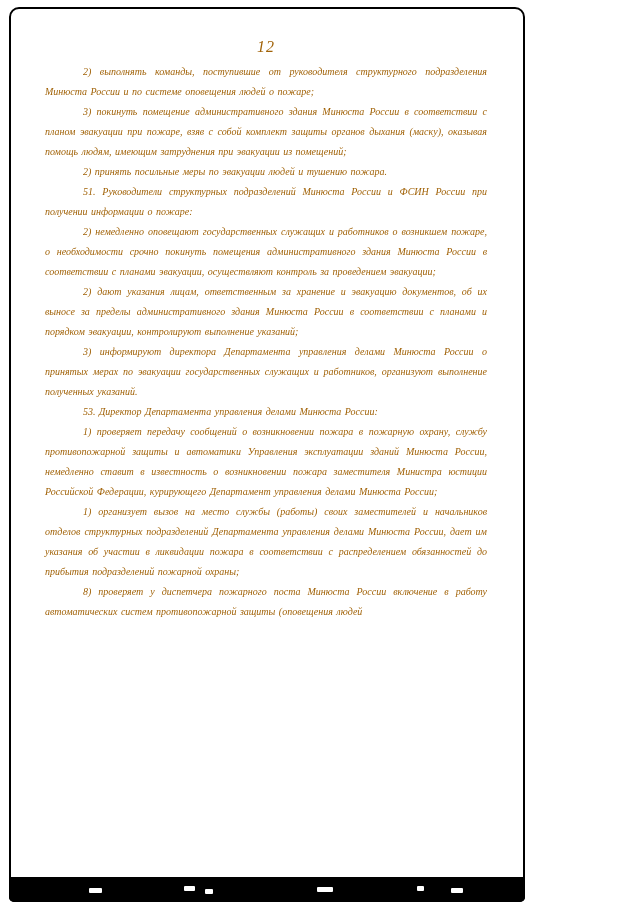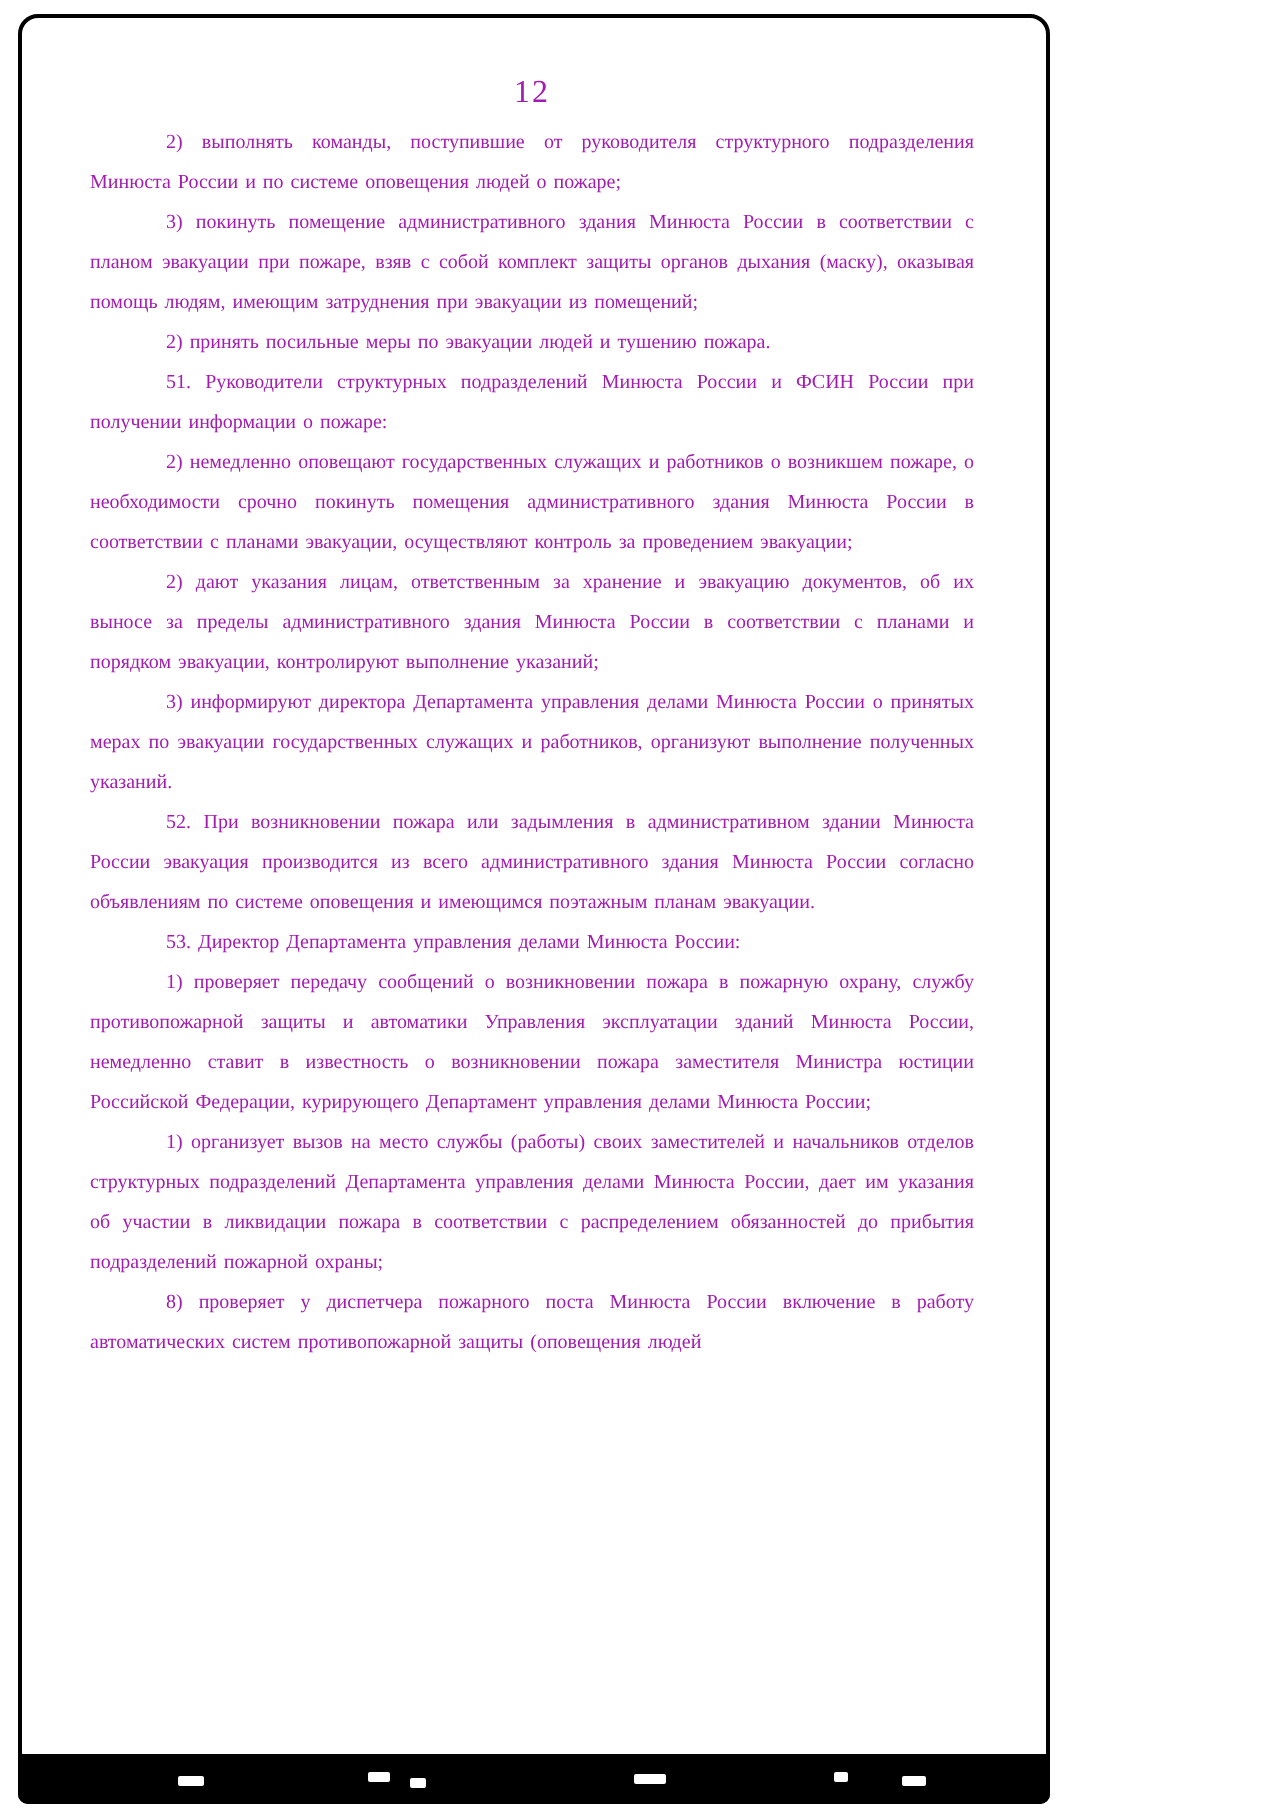--- a/index.html
+++ b/index.html
@@ -6,23 +6,24 @@
     margin: 0;
     padding: 0;
     background: #ffffff;
   }
   .page {
     position: relative;
     width: 532px;
     height: 905px;
     background: #ffffff;
     font-family: "Liberation Serif", "DejaVu Serif", serif;
-    color: #a21caf;
+    color: #a16207;
     overflow: hidden;
     box-sizing: border-box;
+    font-style: italic;
   }
   
   .frame {
     position: absolute;
     top: 7px;
     left: 9px;
     right: 7px;
     bottom: 3px;
     border: 2px solid #000;
     border-radius: 10px 10px 5px 5px;
@@ -78,21 +79,20 @@
   <div class="page-number">12</div>
 
   <div class="content">
     <p>2) выполнять команды, поступившие от руководителя структурного подразделения Минюста России и по системе оповещения людей о пожаре;</p>
     <p>3) покинуть помещение административного здания Минюста России в соответствии с планом эвакуации при пожаре, взяв с собой комплект защиты органов дыхания (маску), оказывая помощь людям, имеющим затруднения при эвакуации из помещений;</p>
     <p>2) принять посильные меры по эвакуации людей и тушению пожара.</p>
     <p>51. Руководители структурных подразделений Минюста России и ФСИН России при получении информации о пожаре:</p>
     <p>2) немедленно оповещают государственных служащих и работников о возникшем пожаре, о необходимости срочно покинуть помещения административного здания Минюста России в соответствии с планами эвакуации, осуществляют контроль за проведением эвакуации;</p>
     <p>2) дают указания лицам, ответственным за хранение и эвакуацию документов, об их выносе за пределы административного здания Минюста России в соответствии с планами и порядком эвакуации, контролируют выполнение указаний;</p>
     <p>3) информируют директора Департамента управления делами Минюста России о принятых мерах по эвакуации государственных служащих и работников, организуют выполнение полученных указаний.</p>
-    <p>52. При возникновении пожара или задымления в административном здании Минюста России эвакуация производится из всего административного здания Минюста России согласно объявлениям по системе оповещения и имеющимся поэтажным планам эвакуации.</p>
     <p>53. Директор Департамента управления делами Минюста России:</p>
     <p>1) проверяет передачу сообщений о возникновении пожара в пожарную охрану, службу противопожарной защиты и автоматики Управления эксплуатации зданий Минюста России, немедленно ставит в известность о возникновении пожара заместителя Министра юстиции Российской Федерации, курирующего Департамент управления делами Минюста России;</p>
     <p>1) организует вызов на место службы (работы) своих заместителей и начальников отделов структурных подразделений Департамента управления делами Минюста России, дает им указания об участии в ликвидации пожара в соответствии с распределением обязанностей до прибытия подразделений пожарной охраны;</p>
     <p>8) проверяет у диспетчера пожарного поста Минюста России включение в работу автоматических систем противопожарной защиты (оповещения людей</p>
   </div>
 
   <div class="bottom-bar">
     <span class="scan-mark" style="left:80px;  top:11px; width:13px;"></span>
     <span class="scan-mark" style="left:175px; top:9px;  width:11px;"></span>
     <span class="scan-mark" style="left:196px; top:12px; width:8px;"></span>

